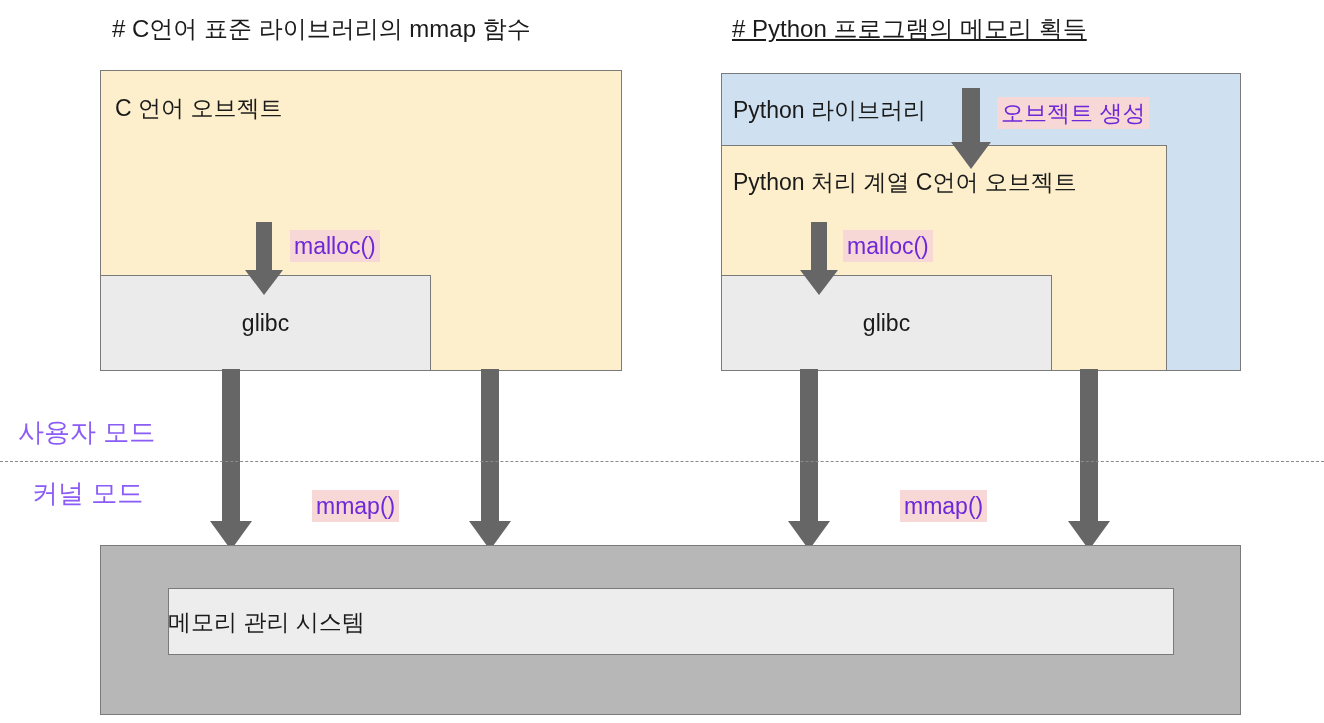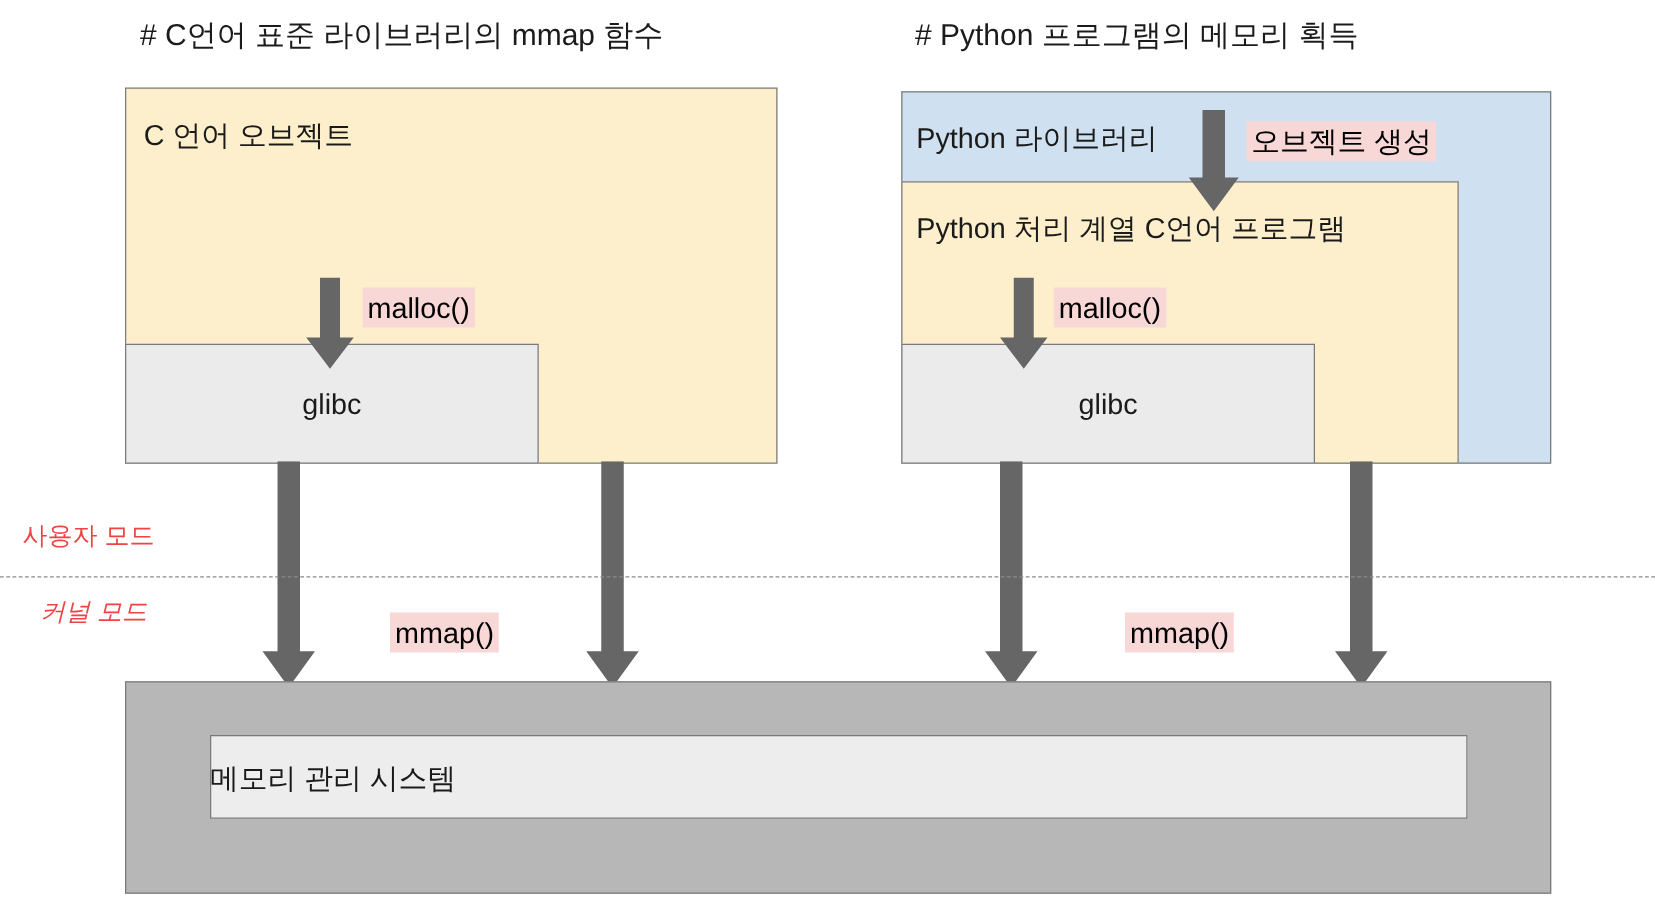--- a/index.html
+++ b/index.html
@@ -14,21 +14,21 @@
   #stage{position:absolute;left:0;top:0;width:1324px;height:723px;}
 
   .title{
     position:absolute;
     font-size:24px;
     line-height:28px;
     white-space:nowrap;
     color:#1b1b1b;
   }
   #title-left{left:112px;top:15px;}
-  #title-right{left:732px;top:15px;}
+  #title-right{left:732px;top:15px;text-decoration:underline;}
 
   .box{position:absolute;box-sizing:border-box;border:1.5px solid #7a7a7a;}
   .box-yellow{background:#fdefcb;}
   .box-blue{background:#cfe0f0;}
   .box-glibc{background:#ebebeb;}
   .box-outer-gray{background:#b7b7b7;}
   .box-inner-gray{background:#ededed;}
 
   
   #c-lib-box{left:100px;top:70px;width:522px;height:301px;}
@@ -47,33 +47,33 @@
   
   #mm-outer{left:100px;top:545px;width:1141px;height:170px;}
   #mm-inner{left:168px;top:588px;width:1006px;height:67px;}
   #mm-label{position:absolute;left:168px;top:607px;width:1006px;font-size:23px;}
 
   
   #mode-divider{
     position:absolute;left:0px;top:461px;width:1324px;height:0px;
     border-top:1.5px dashed #8a8a8a;
   }
-  .mode-label{position:absolute;font-size:20px;white-space:nowrap;color:#ef4444;}
+  .mode-label{position:absolute;font-size:26px;white-space:nowrap;color:#8b5cf6;}
   #label-user-mode{left:18px;top:415px;}
-  #label-kernel-mode{left:32px;top:476px;font-style:italic;}
+  #label-kernel-mode{left:32px;top:476px;}
 
   
   .tag{
     position:absolute;
     background:#f8d7d7;
     font-size:23px;
     line-height:30px;
     padding:1px 4px;
     white-space:nowrap;
-    color:#000000;
+    color:#6d28d9;
   }
   #tag-malloc-left{left:290px;top:230px;}
   #tag-malloc-right{left:843px;top:230px;}
   #tag-object-create{left:997px;top:97px;}
   #tag-mmap-left{left:312px;top:490px;}
   #tag-mmap-right{left:900px;top:490px;}
 
   
   .arrow{position:absolute;}
   .arrow svg{display:block;}
@@ -110,21 +110,21 @@
       <polygon points="13,0 31,0 31,152 43,152 22,181 1,152 13,152" fill="#666666"></polygon>
     </svg>
   </div>
 
   <div class="tag" id="tag-mmap-left">mmap()</div>
 
   <div class="box box-blue" id="py-prog-box"></div>
   <div id="py-prog-label">Python 라이브러리</div>
 
   <div class="box box-yellow" id="py-c-box"></div>
-  <div id="py-c-label">Python 처리 계열 C언어 프로그램</div>
+  <div id="py-c-label">Python 처리 계열 C언어 오브젝트</div>
 
   <div class="box box-glibc" id="glibc-box-right"></div>
   <div id="glibc-label-right">glibc</div>
 
   <div class="arrow" style="left:950px;top:88px;">
     <svg width="42" height="82" viewBox="0 0 42 82">
       <polygon points="12,0 30,0 30,54 41,54 21,81 1,54 12,54" fill="#666666"></polygon>
     </svg>
   </div>
   <div class="tag" id="tag-object-create">오브젝트 생성</div>

